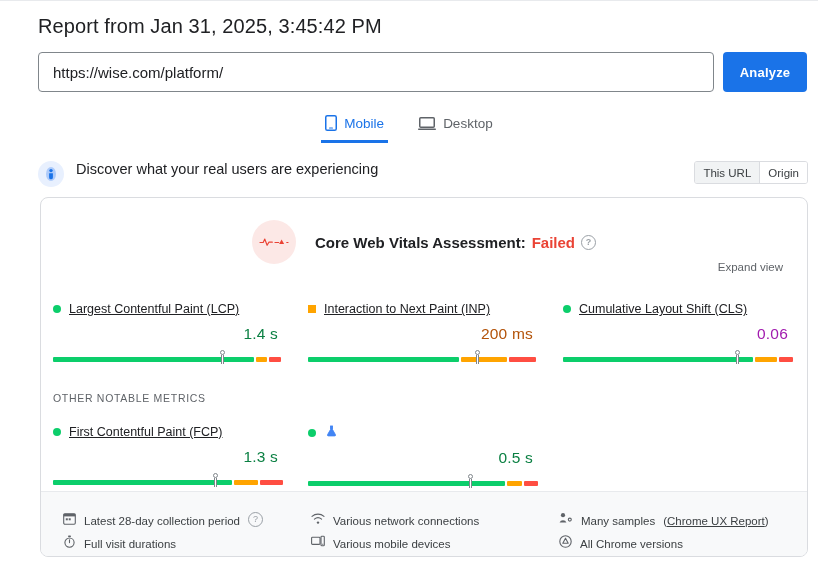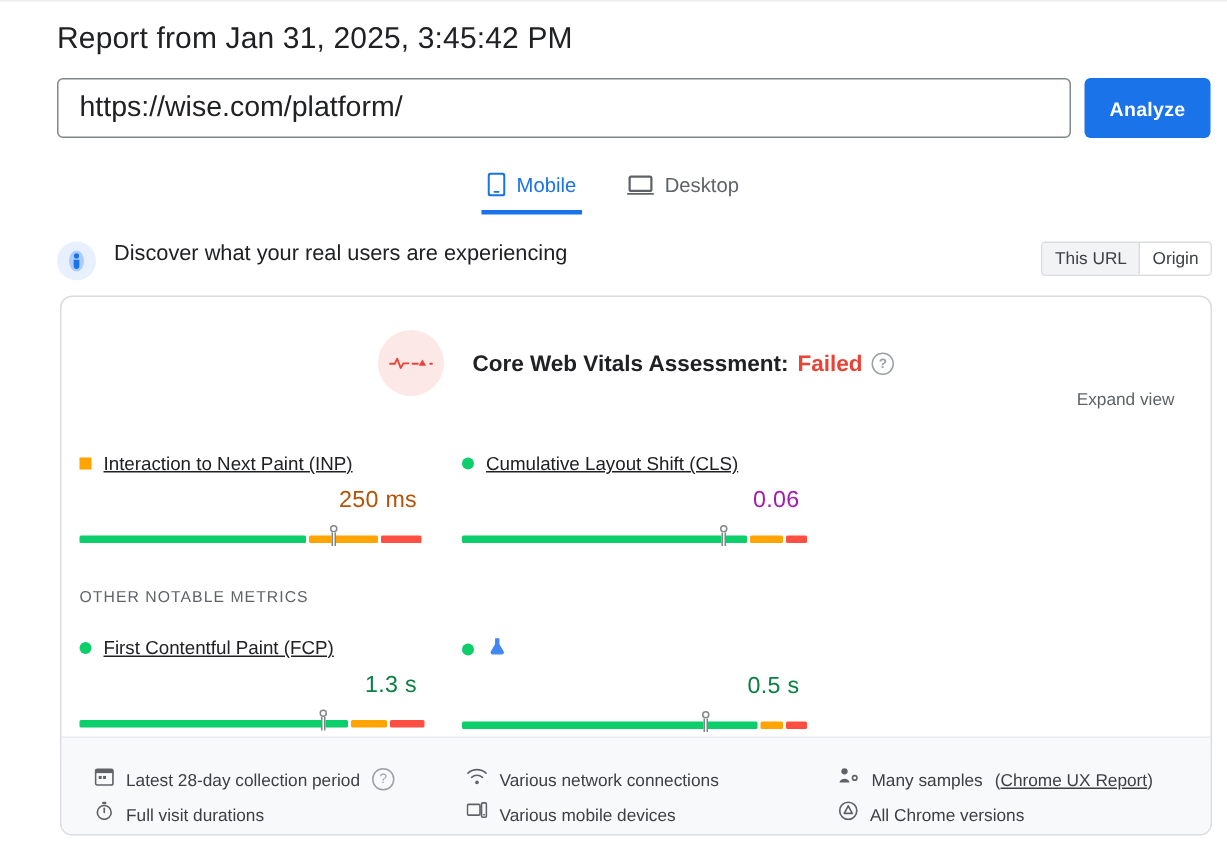--- a/index.html
+++ b/index.html
@@ -46,21 +46,21 @@
     align-items: stretch;
   }
   .url-input {
     width: 676px;
     height: 40px;
     box-sizing: border-box;
     border: 1px solid #80868b;
     border-radius: 4px;
     padding: 0 14px;
     font-family: "Liberation Sans", sans-serif;
-    font-size: 19px;
+    font-size: 15px;
     color: #202124;
     background: #fff;
     outline: none;
   }
   .analyze-btn {
     margin-left: 9px;
     width: 84px;
     height: 40px;
     background: #1a73e8;
     color: #ffffff;
@@ -407,27 +407,45 @@
         <span>Core Web Vitals Assessment:</span>
         <span class="assessment-status">Failed</span>
         <span class="help-circle">?</span>
       </span>
     </div>
 
     <div class="expand-view">Expand view</div>
 
     <div class="metrics-core">
 
+      <div class="metric-col">
+        <div class="metric-head">
+          <span class="metric-dot" style="background:#0cce6b"></span>
+          <span class="metric-name">Largest Contentful Paint (LCP)</span>
+        </div>
+        <div class="metric-value" style="color:#0b8043">1.4 s</div>
+        <div class="metric-bar-wrap">
+          <div class="bar">
+            <div class="seg" style="flex:0 0 89%;background:#0cce6b"></div>
+            <div class="seg" style="flex:0 0 5%;background:#ffa400"></div>
+            <div class="seg" style="flex:0 0 5%;background:#ff4e42"></div>
+          </div>
+          <div class="marker" style="left:75%">
+            <div class="marker-head"></div>
+            <div class="marker-stem"></div>
+          </div>
+        </div>
+      </div>
 
       <div class="metric-col">
         <div class="metric-head">
           <span class="metric-square" style="background:#ffa400"></span>
           <span class="metric-name">Interaction to Next Paint (INP)</span>
         </div>
-        <div class="metric-value" style="color:#b35309">250 ms</div>
+        <div class="metric-value" style="color:#b35309">200 ms</div>
         <div class="metric-bar-wrap">
           <div class="bar">
             <div class="seg" style="flex:0 0 67%;background:#0cce6b"></div>
             <div class="seg" style="flex:0 0 20%;background:#ffa400"></div>
             <div class="seg" style="flex:0 0 12%;background:#ff4e42"></div>
           </div>
           <div class="marker" style="left:75%">
             <div class="marker-head"></div>
             <div class="marker-stem"></div>
           </div>

